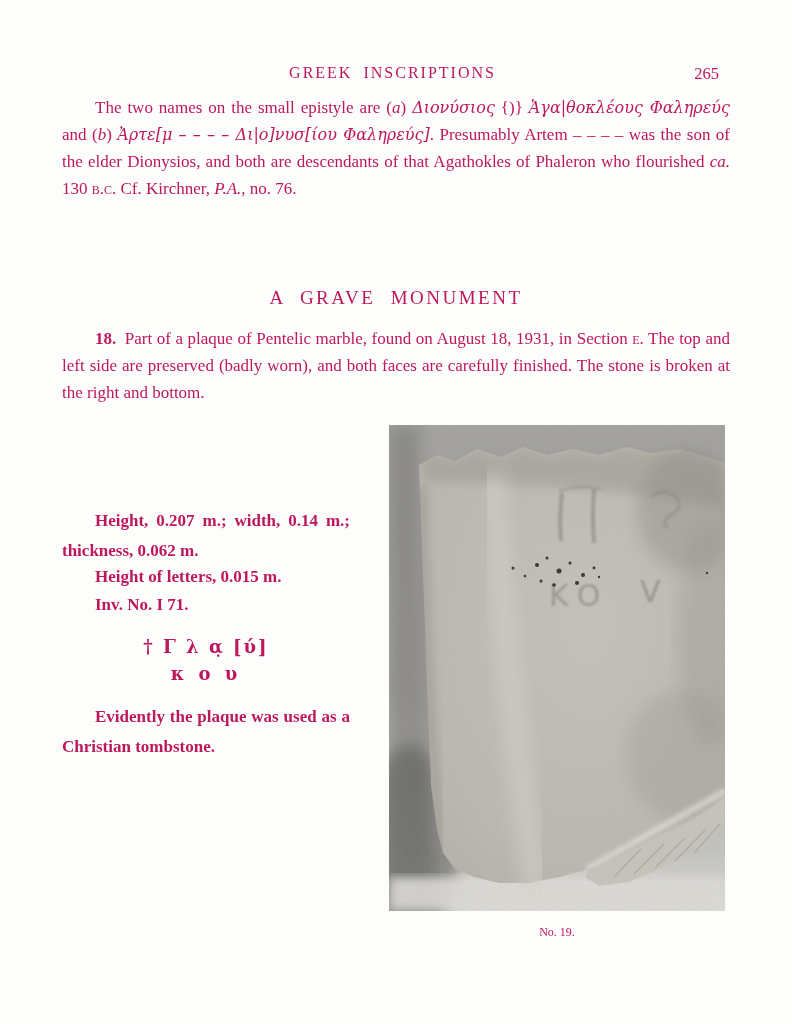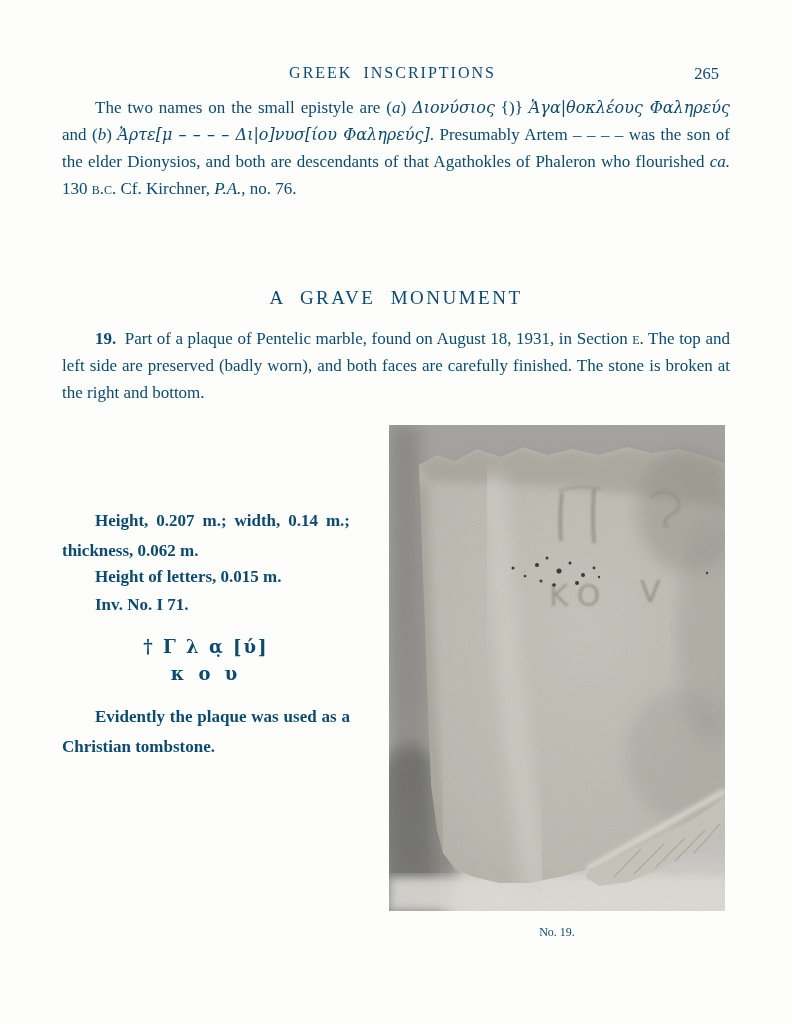--- a/index.html
+++ b/index.html
@@ -1,19 +1,19 @@
 <!DOCTYPE html>
 <html><head>
 <meta charset="utf-8">
 <style>
   * { margin:0; padding:0; box-sizing:border-box; }
   html,body { background:#ffffff; }
   .page {
     position:relative; width:792px; height:1024px;
-    background:#fdfdfc; color:#0c4a6e;
+    background:#fdfdfc; color:#be185d;
     font-family:"Liberation Serif", serif;
     overflow:hidden;
   }
   
   .running-head { position:absolute; top:64px; left:62px; right:69px; height:22px; }
   .rh-title { position:absolute; left:0; right:0; text-align:center;
     font-size:16px; letter-spacing:2px; word-spacing:5px; }
   .rh-page { position:absolute; right:4px; top:0; font-size:16.5px; }
   
   .body {
@@ -66,21 +66,21 @@
 
   <header class="running-head">
     <div class="rh-title">GREEK INSCRIPTIONS</div>
     <div class="rh-page">265</div>
   </header>
 
   <p class="body p1"><span>The two names on the small epistyle are (</span><span class="s-i">a</span><span>) </span><span class="s-g">Διονύσιος</span><span> {)} </span><span class="s-g">Ἀγα|θοκλέους Φαληρεύς</span><span> and (</span><span class="s-i">b</span><span>) </span><span class="s-g">Ἀρτε[μ –&nbsp;–&nbsp;–&nbsp;– Δι|ο]νυσ[ίου Φαληρεύς]</span><span>. Presumably Artem –&nbsp;–&nbsp;–&nbsp;– was the son of the elder Dionysios, and both are descendants of that Agathokles of Phaleron who flourished </span><span class="s-i">ca.</span><span> 130 </span><span class="s-sc">b.c.</span><span> Cf. Kirchner, </span><span class="s-i">P.A.</span><span>, no. 76.</span></p>
 
   <h2 class="section-heading">A GRAVE MONUMENT</h2>
 
-  <p class="body entry"><span class="s-b">19.</span><span> Part of a plaque of Pentelic marble, found on August 18, 1931, in Section </span><span class="s-sc">e</span><span>. The top and left side are preserved (badly worn), and both faces are carefully finished. The stone is broken at the right and bottom.</span></p>
+  <p class="body entry"><span class="s-b">18.</span><span> Part of a plaque of Pentelic marble, found on August 18, 1931, in Section </span><span class="s-sc">e</span><span>. The top and left side are preserved (badly worn), and both faces are carefully finished. The stone is broken at the right and bottom.</span></p>
 
   <p class="leftblock dimensions">Height, 0.207 m.; width, 0.14 m.; thickness, 0.062 m.</p>
   <p class="leftblock letterheight">Height of letters, 0.015 m.</p>
   <p class="leftblock inventory">Inv. No. I 71.</p>
 
   <div class="inscription">
     <div class="l1">† Γ λ α̣ [ύ]</div>
     <div class="l2">κ ο υ</div>
   </div>
 

